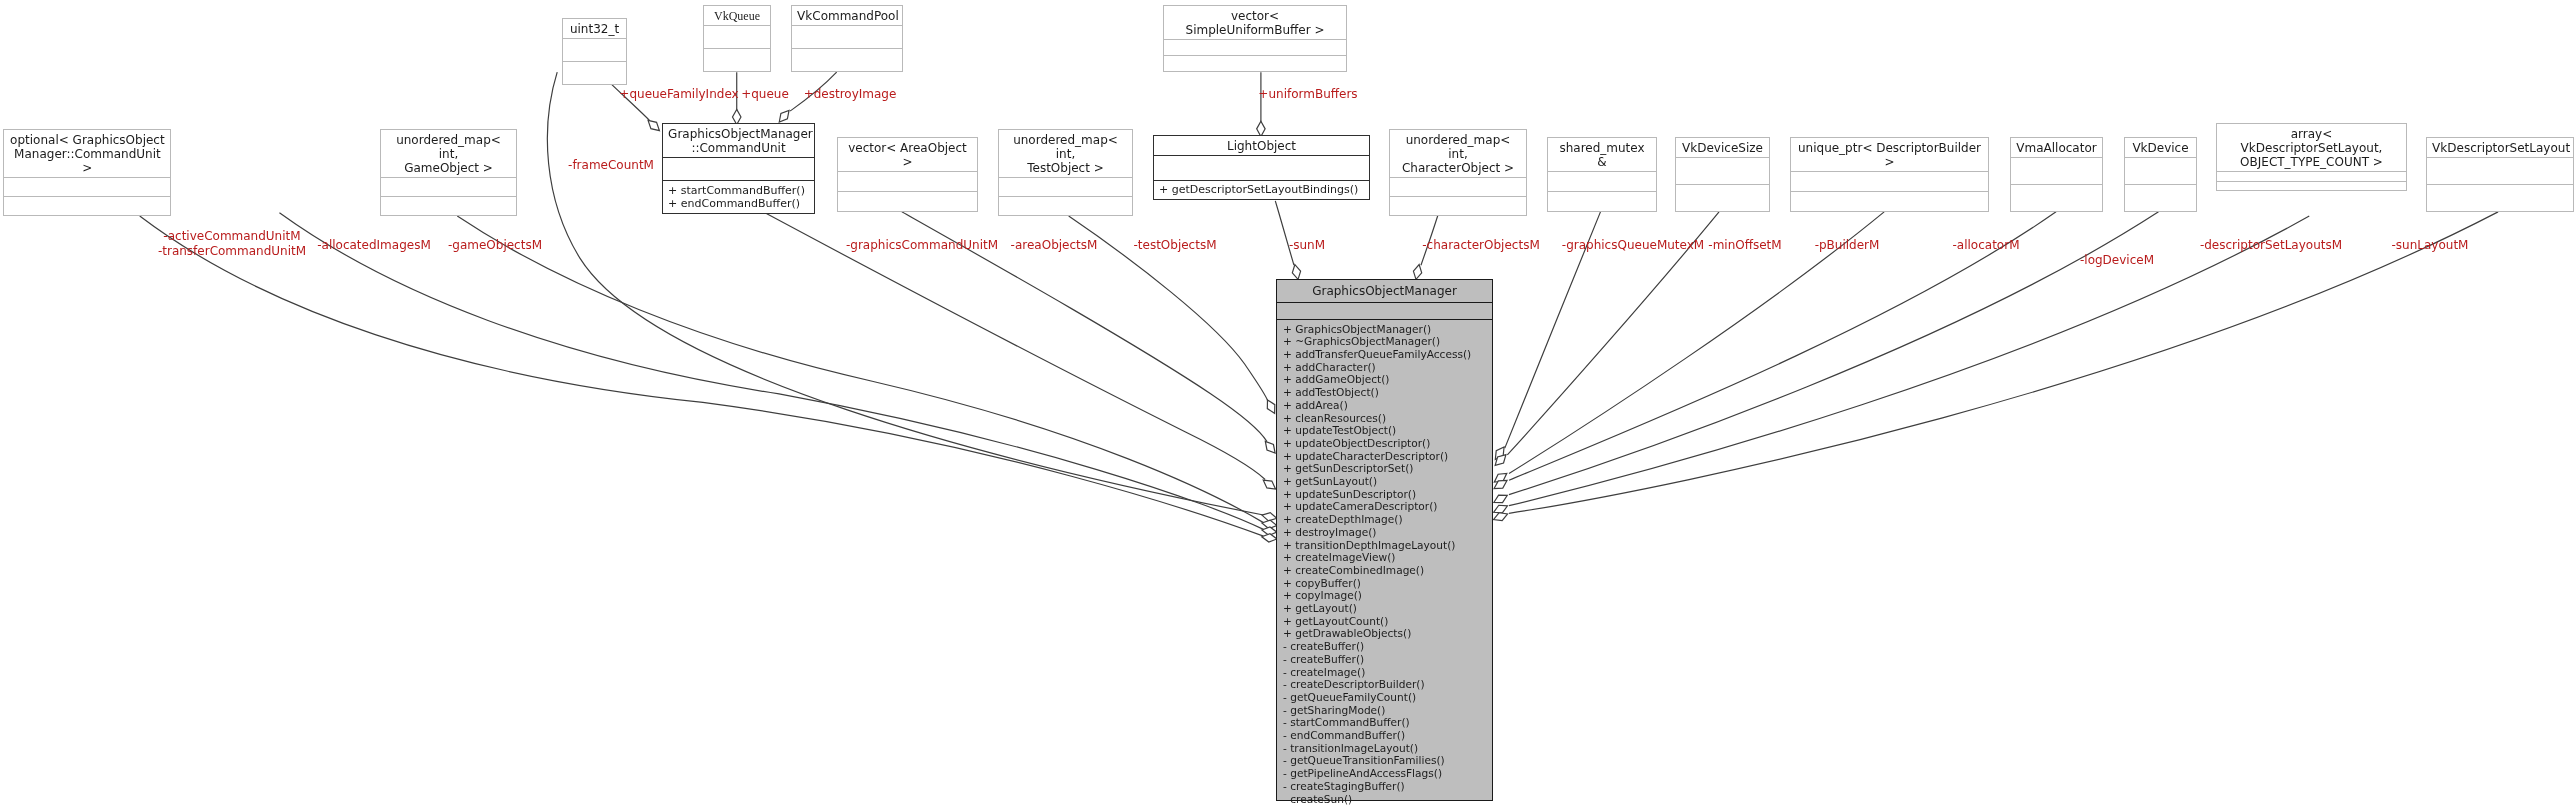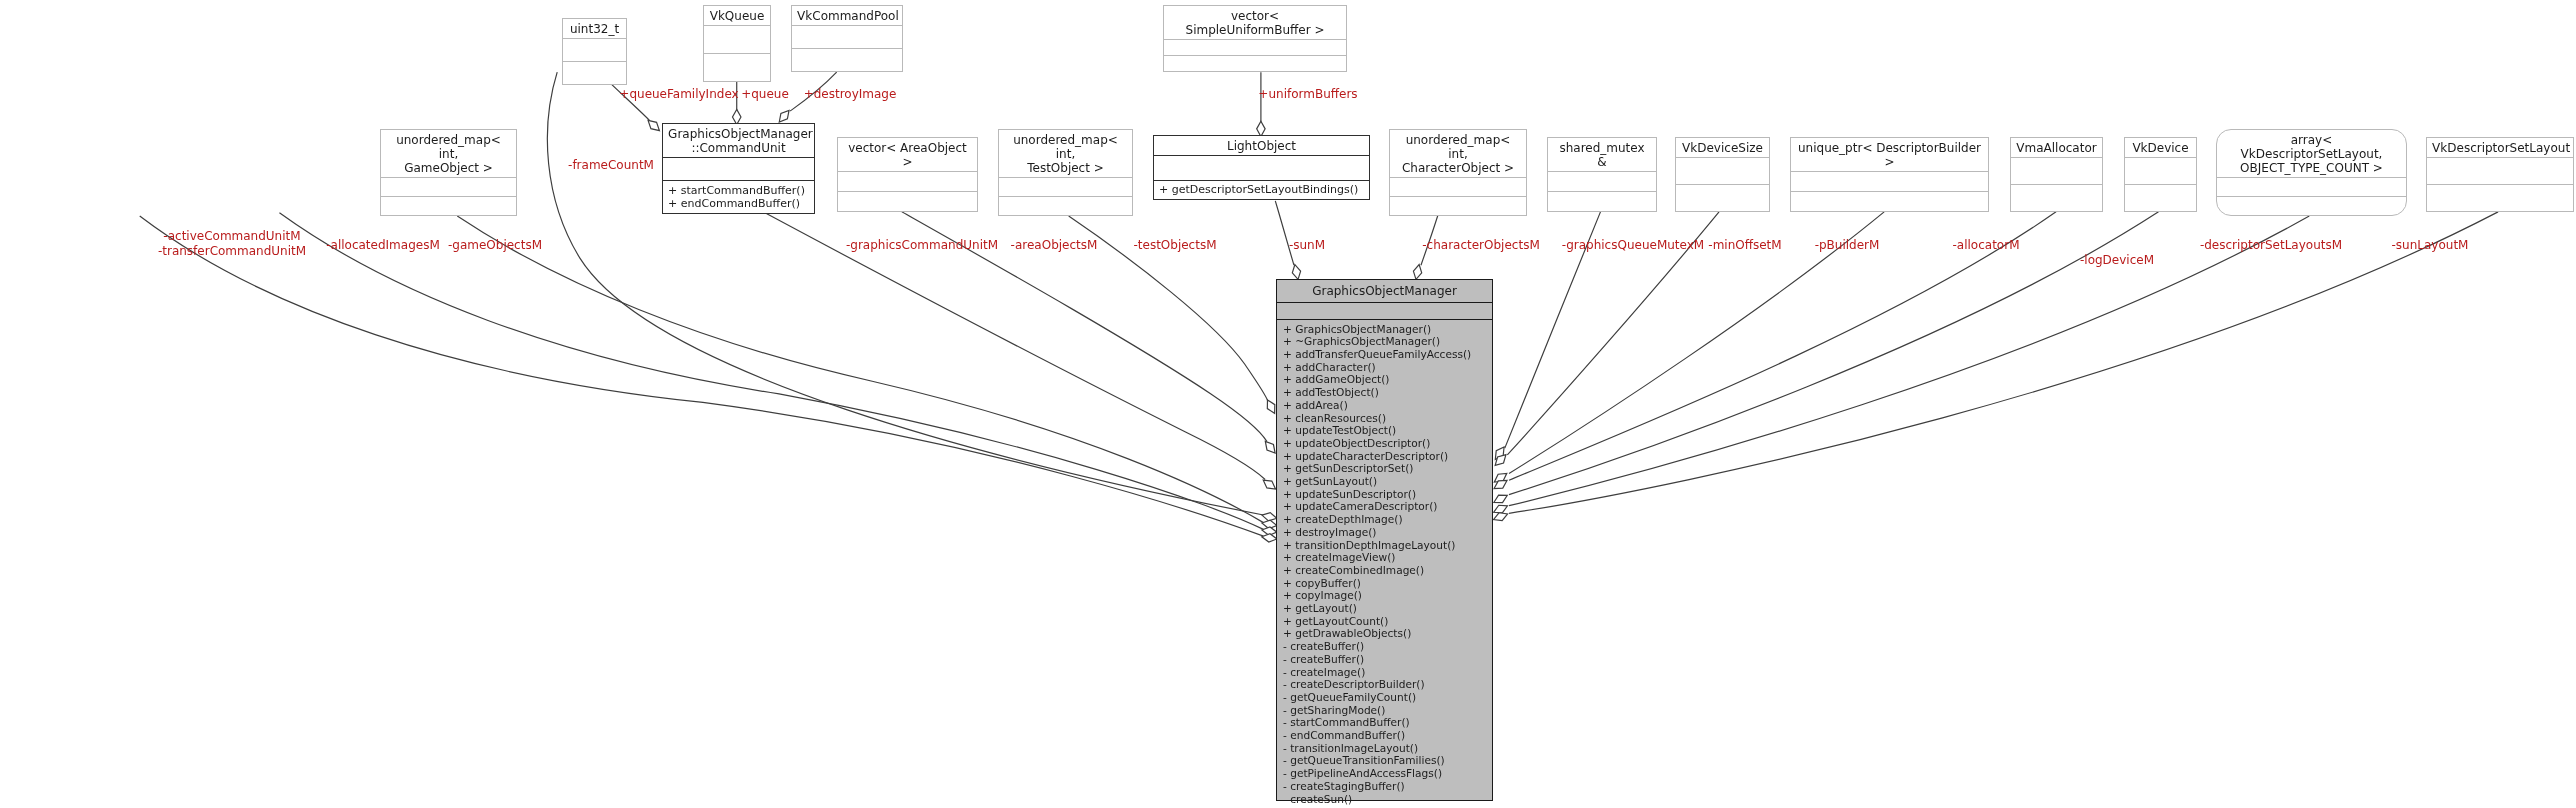--- a/index.html
+++ b/index.html
@@ -107,36 +107,42 @@
       <path class="d" d="M-9,0 L0,-5 L9,0 L0,5 Z" transform="translate(1772,601) rotate(-25)"></path>
       <path class="d" d="M-9,0 L0,-5 L9,0 L0,5 Z" transform="translate(1772,610) rotate(-22)"></path>
     </g>
   </svg>
 
   <div class="node plain" style="left:546px;top:18px;width:65px;height:67px;margin-left:16px;">
     <div class="t">uint32_t</div>
     <div class="cmp"></div>
     <div class="cmp"></div>
   </div>
-  <div class="node plain" style="left:703px;top:5.1px;width:68px;height:77px;">
+  <div class="node plain" style="left:703px;top:5.1px;width:68px;height:67px;font-family:Liberation Serif, serif;">
     <div class="t">VkQueue</div>
     <div class="cmp"></div>
     <div class="cmp"></div>
   </div>
   <div class="node plain" style="left:791px;top:5.1px;width:112px;height:67px;">
     <div class="t">VkCommandPool</div>
     <div class="cmp"></div>
     <div class="cmp"></div>
   </div>
   <div class="node plain" style="left:1163px;top:5.1px;width:184px;height:67px;">
     <div class="t">vector&lt; SimpleUniformBuffer &gt;</div>
     <div class="cmp"></div>
     <div class="cmp"></div>
   </div>
 
+  <div class="node plain" style="left:3.4px;top:129px;width:168px;height:87px;">
+    <div class="t">optional&lt; GraphicsObject
+Manager::CommandUnit &gt;</div>
+    <div class="cmp"></div>
+    <div class="cmp"></div>
+  </div>
   <div class="node plain" style="left:380px;top:129px;width:137px;height:87px;">
     <div class="t">unordered_map&lt; int,
 GameObject &gt;</div>
     <div class="cmp"></div>
     <div class="cmp"></div>
   </div>
   <div class="node doc" style="left:662px;top:123px;width:153px;height:91px;">
     <div class="t">GraphicsObjectManager
 ::CommandUnit</div>
     <div class="cmp"></div>
@@ -183,21 +189,21 @@
   <div class="node plain" style="left:2010px;top:137px;width:93px;height:75px;">
     <div class="t">VmaAllocator</div>
     <div class="cmp"></div>
     <div class="cmp"></div>
   </div>
   <div class="node plain" style="left:2124px;top:137px;width:73px;height:75px;">
     <div class="t">VkDevice</div>
     <div class="cmp"></div>
     <div class="cmp"></div>
   </div>
-  <div class="node plain" style="left:2216px;top:129px;width:191px;height:87px;border-radius:15px;">
+  <div class="node plain" style="left:2216px;top:123px;width:191px;height:68px;">
     <div class="t">array&lt; VkDescriptorSetLayout,
 OBJECT_TYPE_COUNT &gt;</div>
     <div class="cmp"></div>
     <div class="cmp"></div>
   </div>
   <div class="node plain" style="left:2426px;top:137px;width:148px;height:75px;">
     <div class="t">VkDescriptorSetLayout</div>
     <div class="cmp"></div>
     <div class="cmp"></div>
   </div>
@@ -244,21 +250,21 @@
 - createStagingBuffer()
 - createSun()</div>
   </div>
 
   <span class="elabel" style="left:679px;top:95px;">+queueFamilyIndex</span>
   <span class="elabel" style="left:765px;top:95px;">+queue</span>
   <span class="elabel" style="left:850px;top:95px;">+destroyImage</span>
   <span class="elabel" style="left:1308px;top:95px;">+uniformBuffers</span>
   <span class="elabel" style="left:232px;top:244px;">-activeCommandUnitM
 -transferCommandUnitM</span>
-  <span class="elabel" style="left:383px;top:246px;">-allocatedImagesM</span>
+  <span class="elabel" style="left:374px;top:246px;">-allocatedImagesM</span>
   <span class="elabel" style="left:495px;top:246px;">-gameObjectsM</span>
   <span class="elabel" style="left:611px;top:166px;">-frameCountM</span>
   <span class="elabel" style="left:922px;top:246px;">-graphicsCommandUnitM</span>
   <span class="elabel" style="left:1054px;top:246px;text-align:right;">-areaObjectsM</span>
   <span class="elabel" style="left:1175px;top:246px;">-testObjectsM</span>
   <span class="elabel" style="left:1307px;top:246px;">-sunM</span>
   <span class="elabel" style="left:1481px;top:246px;">-characterObjectsM</span>
   <span class="elabel" style="left:1633px;top:246px;">-graphicsQueueMutexM</span>
   <span class="elabel" style="left:1745px;top:246px;">-minOffsetM</span>
   <span class="elabel" style="left:1847px;top:246px;">-pBuilderM</span>

